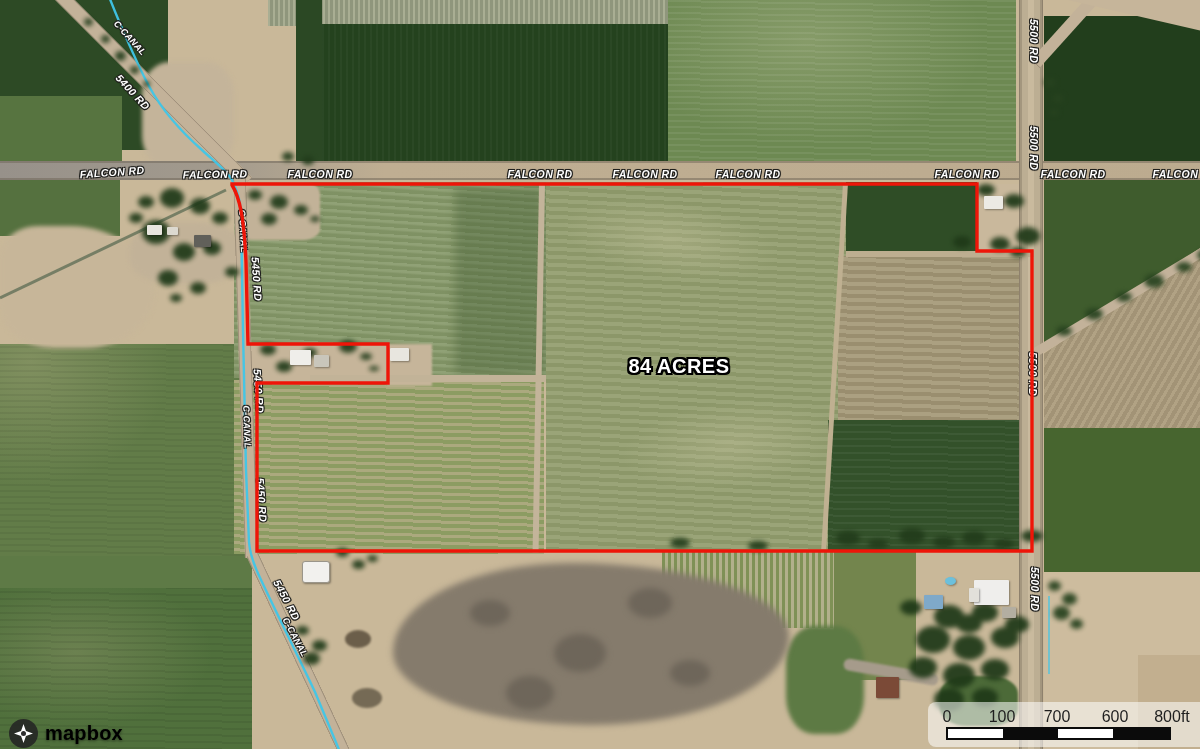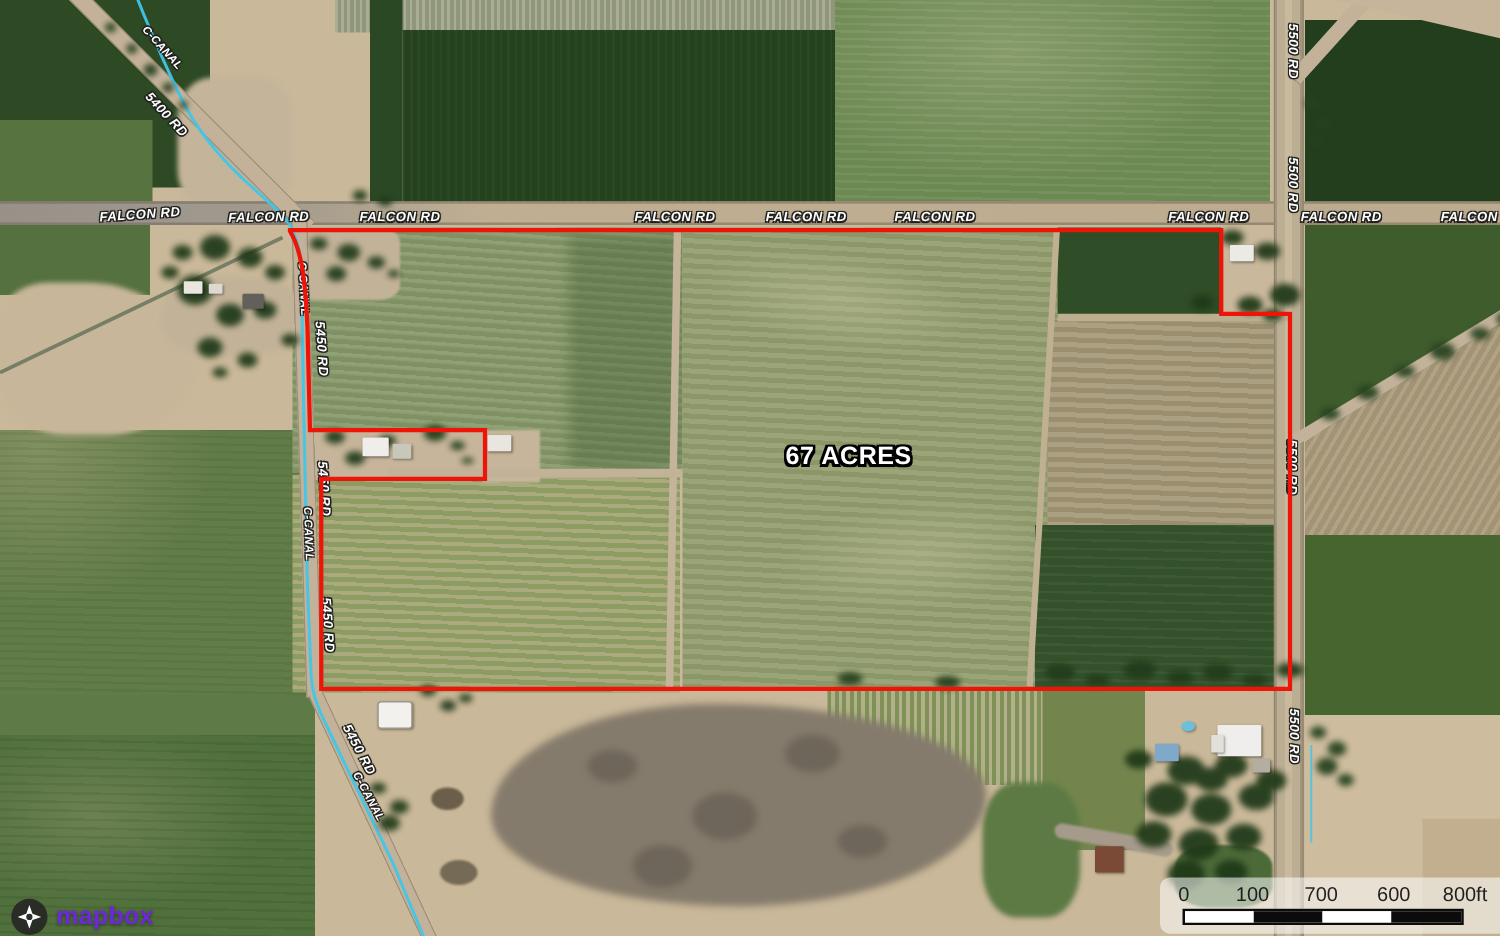--- a/index.html
+++ b/index.html
@@ -19,21 +19,21 @@
               background:rgba(255,255,255,.55);border-radius:8px 0 0 8px;}
   .ticklbl{position:absolute;top:708px;transform:translateX(-50%);font-size:16px;color:#1f1f1f;z-index:71;}
   .scalebar{position:absolute;left:946px;top:727px;width:221px;height:9px;border:2px solid #0b0b0b;
             display:flex;z-index:71;background:#fff;}
   .scalebar span{height:100%;}
   .logo{position:absolute;left:9px;top:719px;z-index:70;display:flex;align-items:center;}
   .logo-circle{position:relative;width:29px;height:29px;border-radius:50%;background:rgba(35,35,35,.88);}
   .logo-star{position:absolute;inset:5px;background:#fff;border-radius:2px;
              clip-path:polygon(50% 0,63% 37%,100% 50%,63% 63%,50% 100%,37% 63%,0 50%,37% 37%);}
   .logo-dot{position:absolute;left:12px;top:12px;width:5px;height:5px;border-radius:50%;background:rgba(35,35,35,.95);}
-  .logo-text{margin-left:7px;color:#6d28d9;font-size:20px;font-weight:600;letter-spacing:.2px;
+  .logo-text{margin-left:7px;color:#000000;font-size:20px;font-weight:600;letter-spacing:.2px;
              text-shadow:0 1px 3px rgba(0,0,0,.45);}
   svg.layer{position:absolute;left:0;top:0;pointer-events:none;}
 </style>
 </head>
 <body>
 
 <div class="map">
 
   <div class="field" style="left:0;top:0;width:168px;height:150px;background:#2d4a25;z-index:1"></div>
   <div class="field" style="left:0;top:96px;width:122px;height:84px;background:#577440;z-index:1"></div>
@@ -162,21 +162,21 @@
   <div class="rlabel" style="left:1035px;top:589px;transform:translate(-50%,-50%) rotate(90deg)">5500 RD</div>
   <div class="rlabel clabel" style="left:130px;top:38px;transform:translate(-50%,-50%) rotate(48deg)">C-CANAL</div>
   <div class="rlabel clabel" style="left:243px;top:231px;transform:translate(-50%,-50%) rotate(87deg)">C-CANAL</div>
   <div class="rlabel clabel" style="left:247px;top:427px;transform:translate(-50%,-50%) rotate(88deg)">C-CANAL</div>
   <div class="rlabel clabel" style="left:295px;top:637px;transform:translate(-50%,-50%) rotate(62deg)">C-CANAL</div>
 
   <svg class="layer" width="1200" height="749" style="z-index:50">
     <path d="M 232 184 L 977 184 L 977 251 L 1032 251 L 1032 551 L 257 551 L 257 383 L 388 383 L 388 344 L 248 344 L 246 262 C 244 218 240 198 232 185 Z" stroke="#ee1508" stroke-width="3.4" fill="none" stroke-linejoin="miter"></path>
   </svg>
 
-  <div class="acreage" style="left:679px;top:366px;transform:translate(-50%,-50%)">67 ACRES</div>
+  <div class="acreage" style="left:679px;top:366px;transform:translate(-50%,-50%)">84 ACRES</div>
 
   <div class="scalepanel"></div>
   <div class="ticklbl" style="left:947px">0</div>
   <div class="ticklbl" style="left:1002px">100</div>
   <div class="ticklbl" style="left:1057px">700</div>
   <div class="ticklbl" style="left:1115px">600</div>
   <div class="ticklbl" style="left:1172px">800ft</div>
   <div class="scalebar">
     <span style="width:55px;background:#fff"></span>
     <span style="width:55px;background:#0b0b0b"></span>

